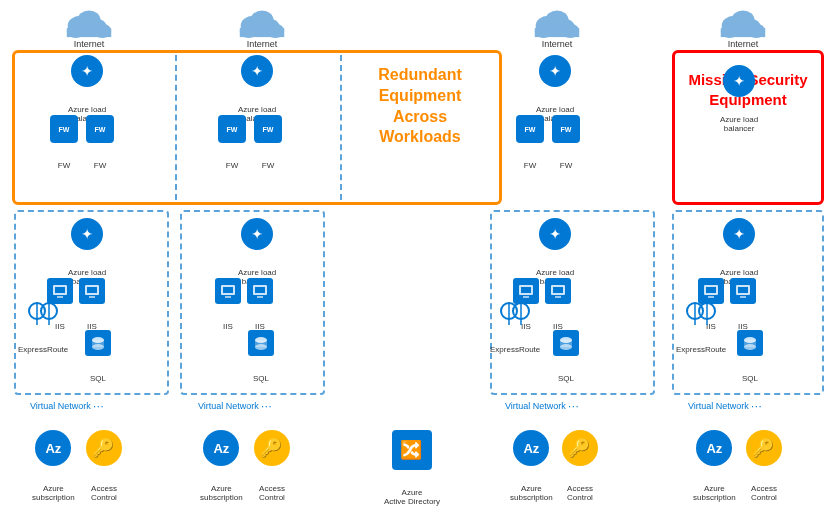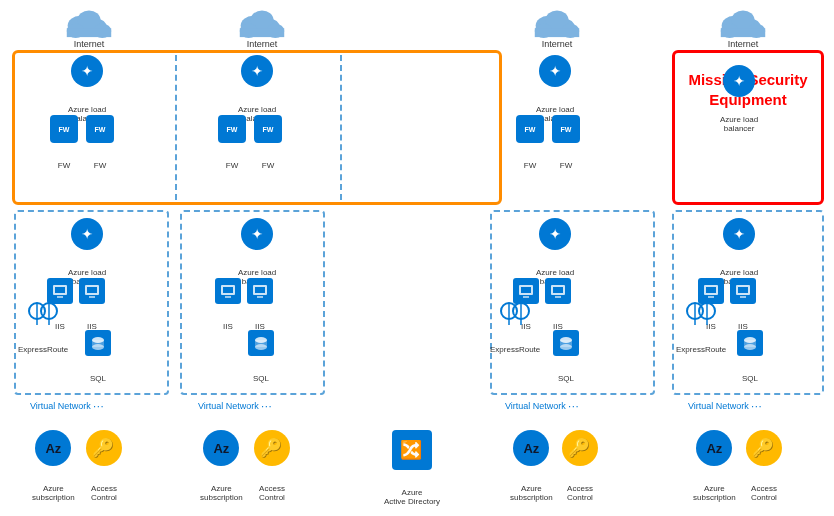--- a/index.html
+++ b/index.html
@@ -118,21 +118,21 @@
 
     
     .azure-icon {
       width: 32px;
       height: 32px;
       background: #0078D4;
       border-radius: 50%;
       display: flex;
       align-items: center;
       justify-content: center;
-      color: #0f172a;
+      color: #ffffff;
       font-size: 9px;
       font-weight: bold;
     }
 
     
     .key-icon {
       width: 32px;
       height: 32px;
       background: #FFB900;
       border-radius: 50%;
@@ -190,20 +190,24 @@
   <div class="red-box" style="left:672px; top:50px; width:152px; height:155px;"></div>
 
   <div class="dashed-box" style="left:14px; top:210px; width:155px; height:185px;"></div>
   <div class="dashed-box" style="left:180px; top:210px; width:145px; height:185px;"></div>
   <div class="dashed-box" style="left:490px; top:210px; width:165px; height:185px;"></div>
   <div class="dashed-box" style="left:672px; top:210px; width:152px; height:185px;"></div>
 
   <div style="position:absolute; left:175px; top:55px; width:0; height:145px; border-left:2px dashed #5BA3D9;"></div>
   <div style="position:absolute; left:340px; top:55px; width:0; height:145px; border-left:2px dashed #5BA3D9;"></div>
 
+  <div class="redundant-text" style="left:350px; top:65px; width:140px;">Redundant
+Equipment
+Across
+Workloads</div>
 
   <div class="missing-text" style="left:676px; top:70px; width:144px;">Missing
 Security
 Equipment</div>
 
   <div class="cloud" style="left:62px; top:6px;">
     <div class="cloud-shape">
       <svg viewBox="0 0 60 36">
           <ellipse cx="20" cy="22" rx="14" ry="11" fill="#7EB3E0"></ellipse>
           <ellipse cx="38" cy="24" rx="12" ry="10" fill="#7EB3E0"></ellipse>

